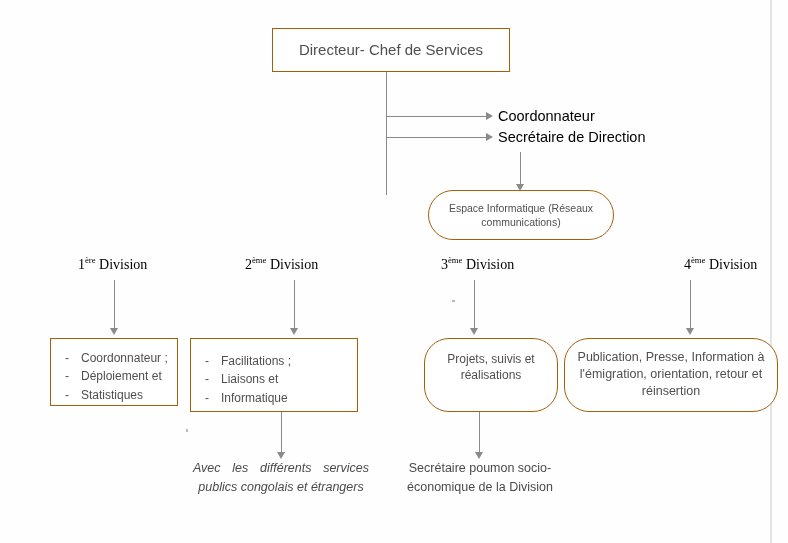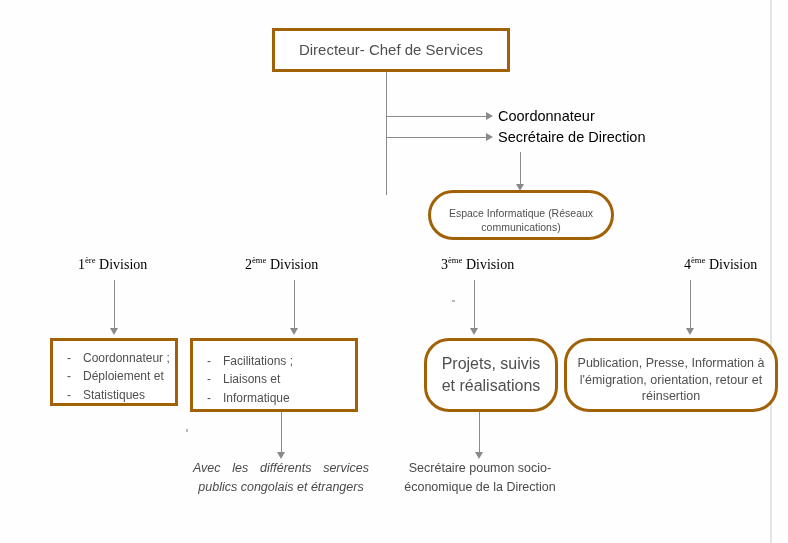--- a/index.html
+++ b/index.html
@@ -27,31 +27,31 @@
   }
   .scan-speck {
     position: absolute;
     background: #b9b9b9;
   }
 
   
   .node {
     position: absolute;
     box-sizing: border-box;
-    border: 3px solid #a16207;
+    border: 1px solid #a16207;
     background: #ffffff;
     display: flex;
     align-items: center;
     justify-content: center;
     text-align: center;
     line-height: 1.35;
     color: #4f4f4f;
   }
   .node.top-align {
-    align-items: center;
+    align-items: flex-start;
     border-radius: 25px;
   }
   .node-text {
     display: block;
     width: 100%;
     padding: 0 6px;
     box-sizing: border-box;
   }
 
   
@@ -219,37 +219,37 @@
         <span class="list-dash">-</span>
         <span>Liaisons et</span>
       </div>
       <div class="list-row">
         <span class="list-dash">-</span>
         <span>Informatique</span>
       </div>
     </div>
   </div>
 
-  <div class="node top-align" style="left:424px; top:338px; width:134px; height:74px; font-size:16px; ">
+  <div class="node top-align" style="left:424px; top:338px; width:134px; height:74px; font-size:12px; padding-top:12px;">
     <span class="node-text">Projets, suivis et réalisations</span>
   </div>
 
   <div class="node top-align" style="left:564px; top:338px; width:214px; height:74px; font-size:12.5px; padding-top:10px;">
     <span class="node-text">Publication, Presse, Information à l'émigration, orientation, retour et réinsertion</span>
   </div>
 
   <div class="vline" style="left:281px; top:412px; height:42px;"></div>
   <div class="arrow-down" style="left:277px; top:452px;"></div>
 
   <div class="vline" style="left:479px; top:412px; height:42px;"></div>
   <div class="arrow-down" style="left:475px; top:452px;"></div>
 
   <div class="caption" style="left:193px; top:459px; width:176px;font-style:italic;">
     <span class="justified">Avec les différents services</span>
     <span>publics congolais et étrangers</span>
   </div>
 
   <div class="caption" style="left:401px; top:459px; width:158px;">
     <span>Secrétaire poumon socio-</span>
-    <span>économique de la Direction</span>
+    <span>économique de la Division</span>
   </div>
 
 </div>
 
 </body></html>

